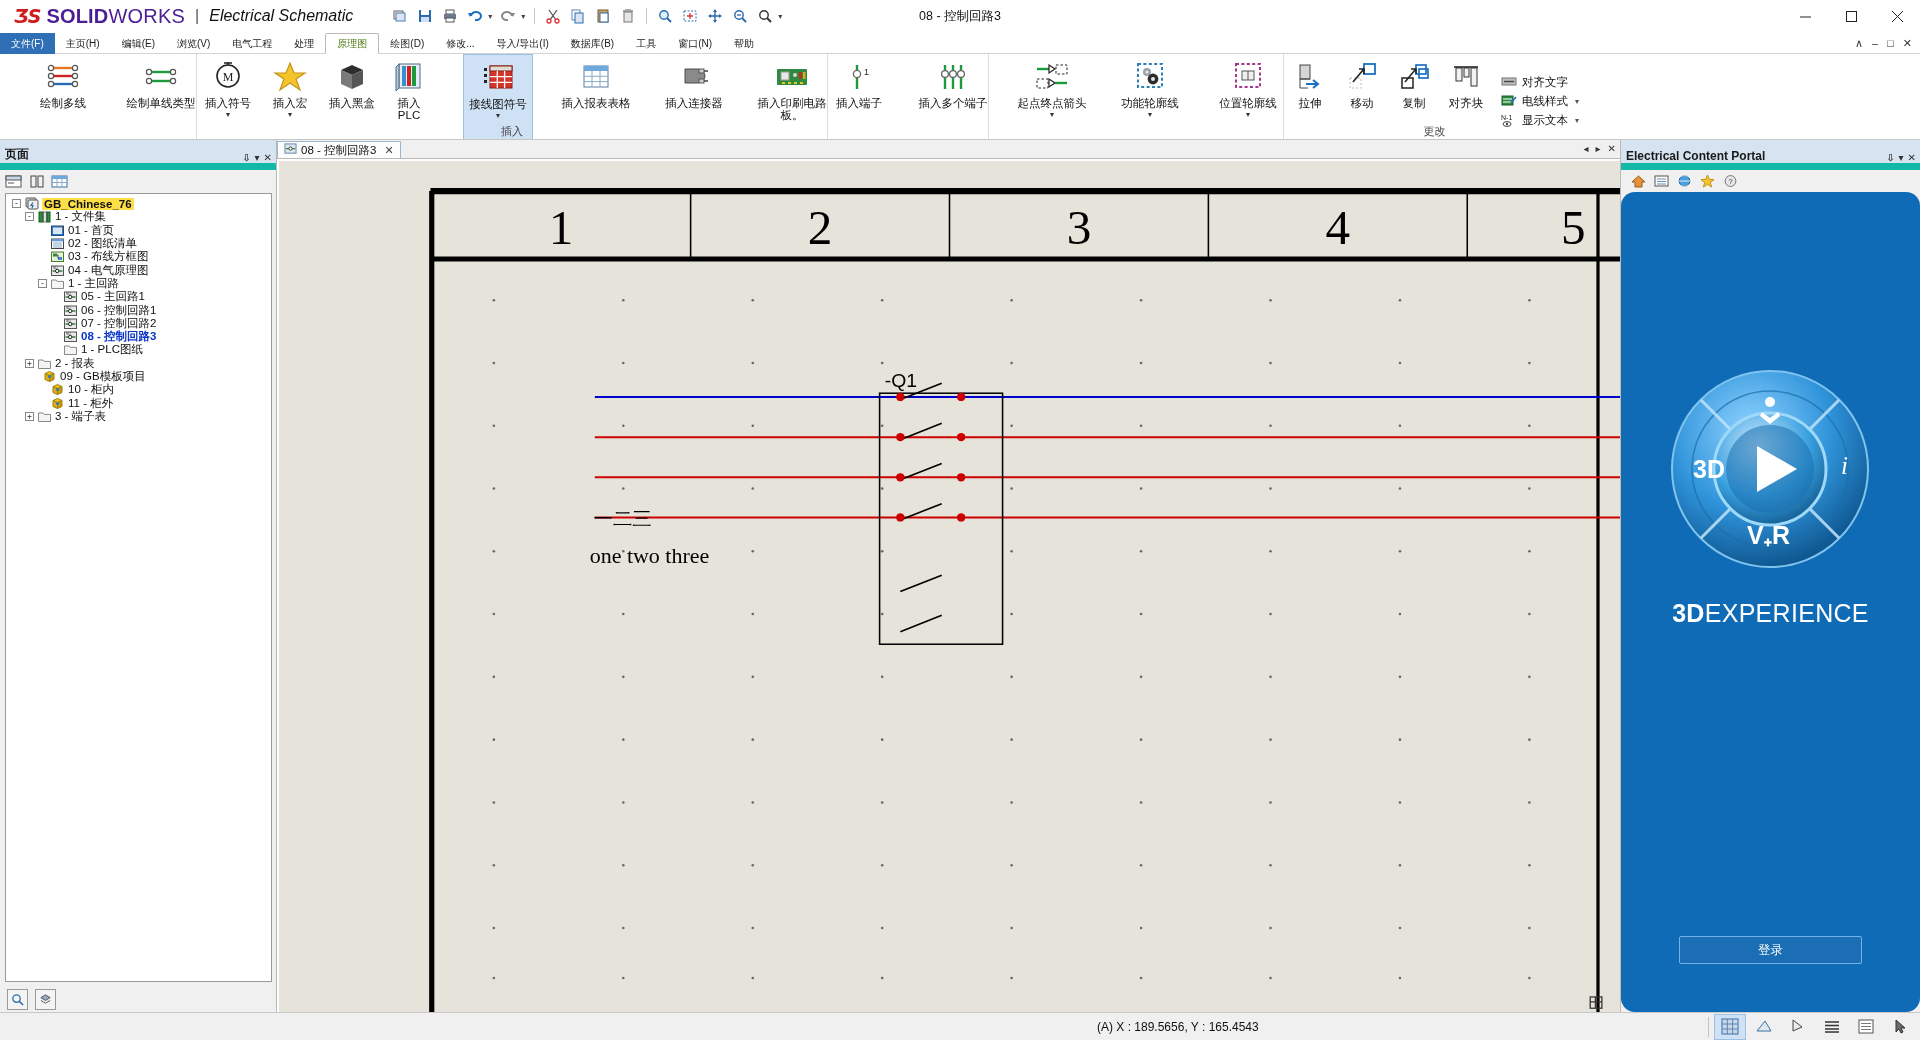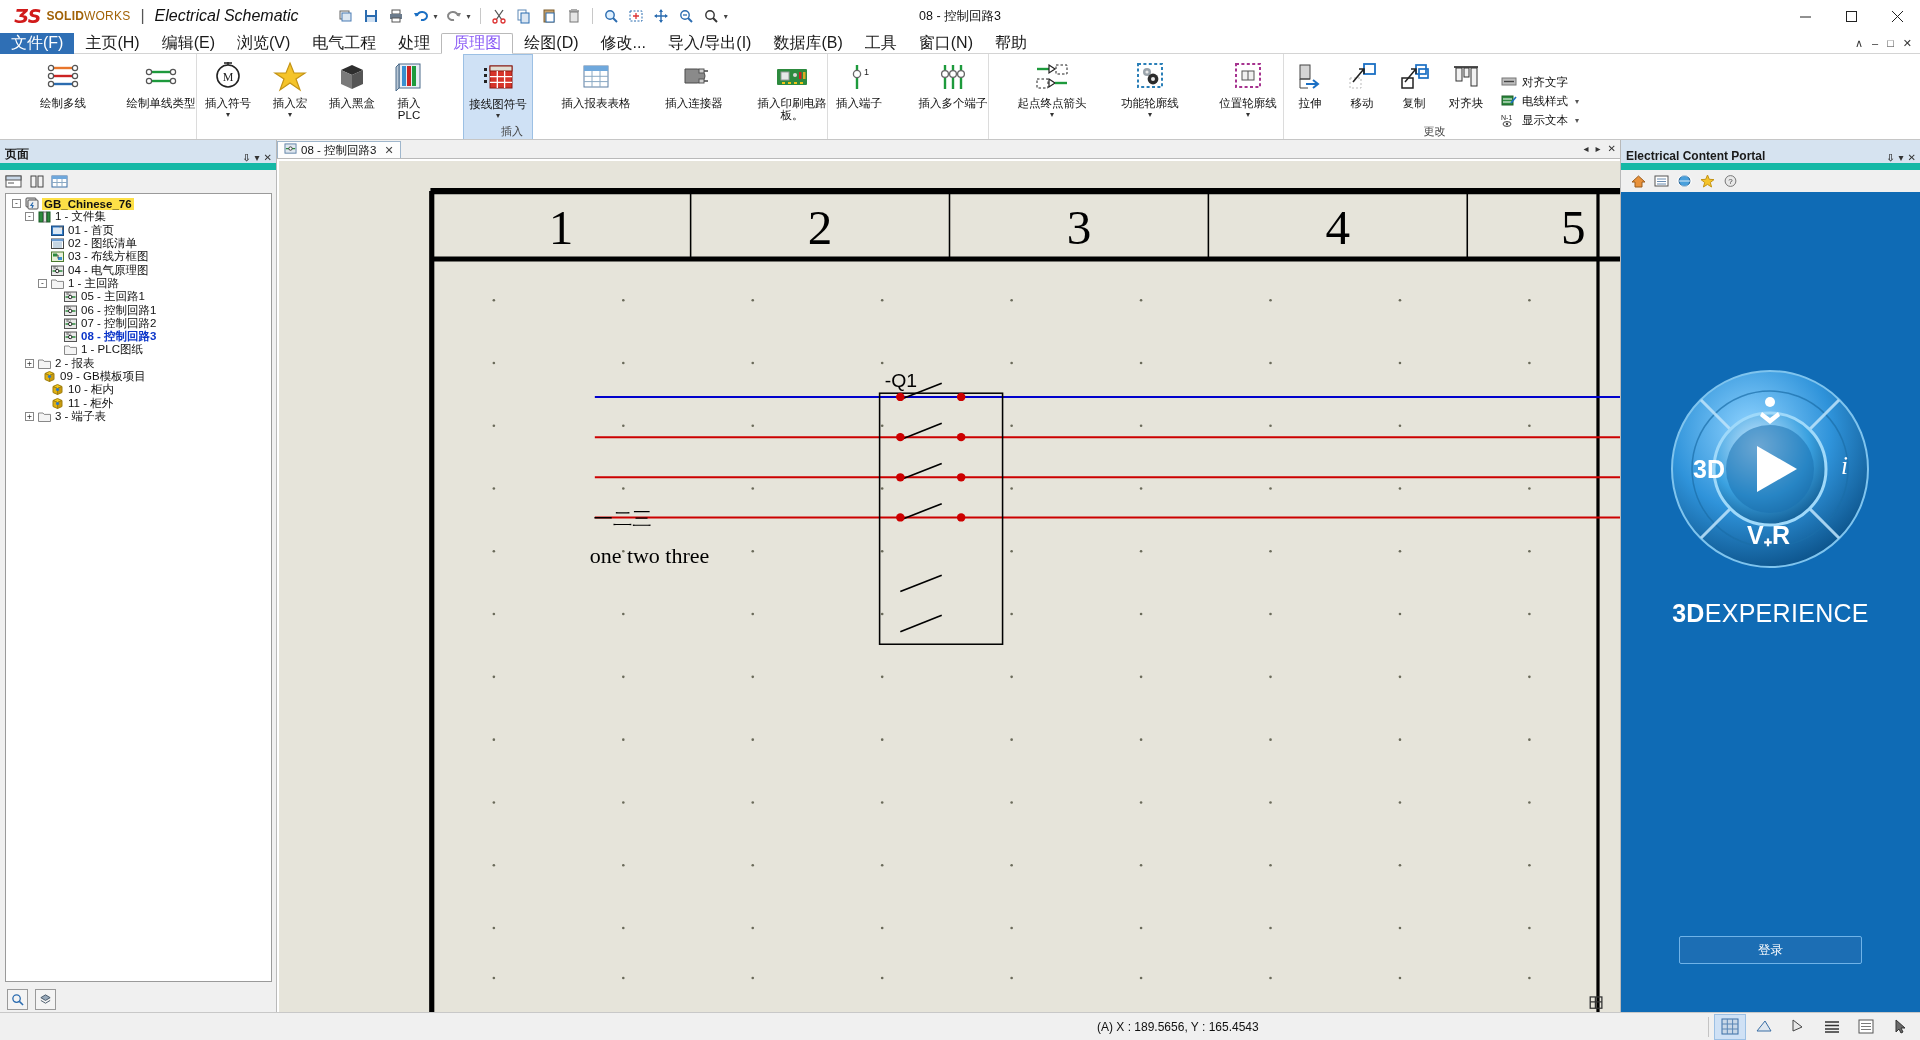--- a/index.html
+++ b/index.html
@@ -13,47 +13,47 @@
   
   #titlebar {
     height:33px; background:#ffffff; display:flex; align-items:center;
     position:relative; border-bottom:1px solid #ffffff;
   }
   .sw-logo { display:flex; align-items:center; padding-left:14px; gap:6px; }
   .sw-mark {
     font-size:19px; font-weight:bold; font-style:italic; color:#d11a1a;
     letter-spacing:-1px; font-family:"DejaVu Sans", sans-serif;
   }
-  .sw-name { font-size:12px; color:#a16207; letter-spacing:.2px; }
+  .sw-name { font-size:20px; color:#4c1d95; letter-spacing:.2px; }
   .sw-name b { font-weight:bold; }
   .sw-sep { font-size:16px; color:#555; margin:0 4px; }
   .sw-sub { font-size:16px; font-style:italic; color:#111; }
   #qat { display:flex; align-items:center; gap:7px; margin-left:38px; }
   .qat-ico { width:18px; height:18px; display:block; }
   .qat-sep { width:1px; height:16px; background:#c8c8c8; margin:0 2px; }
   .qat-caret { font-size:8px; color:#444; margin-left:-3px; }
   #doc-title {
     position:absolute; left:0; right:0; text-align:center;
     font-size:12.5px; color:#111; pointer-events:none;
   }
   #wincontrols { position:absolute; right:0; top:0; display:flex; height:33px; }
   .wbtn { width:46px; height:33px; display:flex; align-items:center; justify-content:center; }
   .wbtn svg { display:block; }
   
   #menubar {
     height:21px; background:#ffffff; display:flex; align-items:stretch;
     position:relative; border-bottom:1px solid #d4d4d4;
   }
   .menu-item {
-    padding:0 11px; display:flex; align-items:center; font-size:16px;
+    padding:0 11px; display:flex; align-items:center; font-size:10px;
     color:#1a1a1a; white-space:nowrap; height:21px;
   }
   .menu-item.file { background:#2f6fb5; color:#fff; }
   .menu-item.active {
-    background:#ffffff; color:#8b5cf6;
+    background:#ffffff; color:#4d7c0f;
     border:1px solid #b9b9b9; border-bottom:1px solid #fff;
     border-radius:2px 2px 0 0; margin-bottom:-1px;
   }
   #menu-right { position:absolute; right:4px; top:0; height:21px; display:flex; align-items:center; gap:9px; padding-right:4px;}
   .mini-ctl { font-size:11px; color:#333; line-height:1; }
   
   #ribbon {
     height:86px; background:#ffffff; border-bottom:1px solid #c6c6c6;
     display:flex; align-items:flex-start; position:relative; overflow:hidden;
   }
@@ -122,21 +122,21 @@
     display:flex; align-items:center; gap:4px; padding:0 6px;
     background:#fdfdfd; border:1px solid #9fb6cc; border-bottom:none;
     font-size:11.5px; color:#111; margin-top:1px;
   }
   .doctab .x { font-size:11px; color:#444; margin-left:4px; }
   #tabstrip .tright { margin-left:auto; display:flex; align-items:center; gap:7px; padding-right:4px; }
   #canvaswrap { flex:1; background:#ffffff; position:relative; overflow:hidden; padding:2px 0 0 2px;}
   #canvas { position:absolute; inset:2px 0 0 2px; background:#e6e4da; overflow:hidden; }
   
   #rightpanel { width:300px; background:#f0f0f0; display:flex; flex-direction:column; border-left:1px solid #b9b9b9;}
-  #portal { flex:1; margin:0; background:#0f6bb5; position:relative; overflow:hidden; }
+  #portal { flex:1; margin:0; background:#0f6bb5; position:relative; overflow:hidden;border-radius:14px; }
   .portal-toolbar { height:22px; background:#f0f0f0; display:flex; align-items:center; gap:8px; padding-left:10px;}
   .pt-ico { width:15px; height:15px; display:flex; align-items:center; justify-content:center;}
   #portal-brand {
     position:absolute; left:0; right:0; top:170px; display:flex; flex-direction:column; align-items:center;
   }
   #login-btn {
     position:absolute; left:58px; right:58px; bottom:48px; height:28px;
     background:#1c6eb4; border:1px solid #6fb3e8; color:#fff; font-size:12.5px;
     display:flex; align-items:center; justify-content:center; border-radius:2px;
   }

